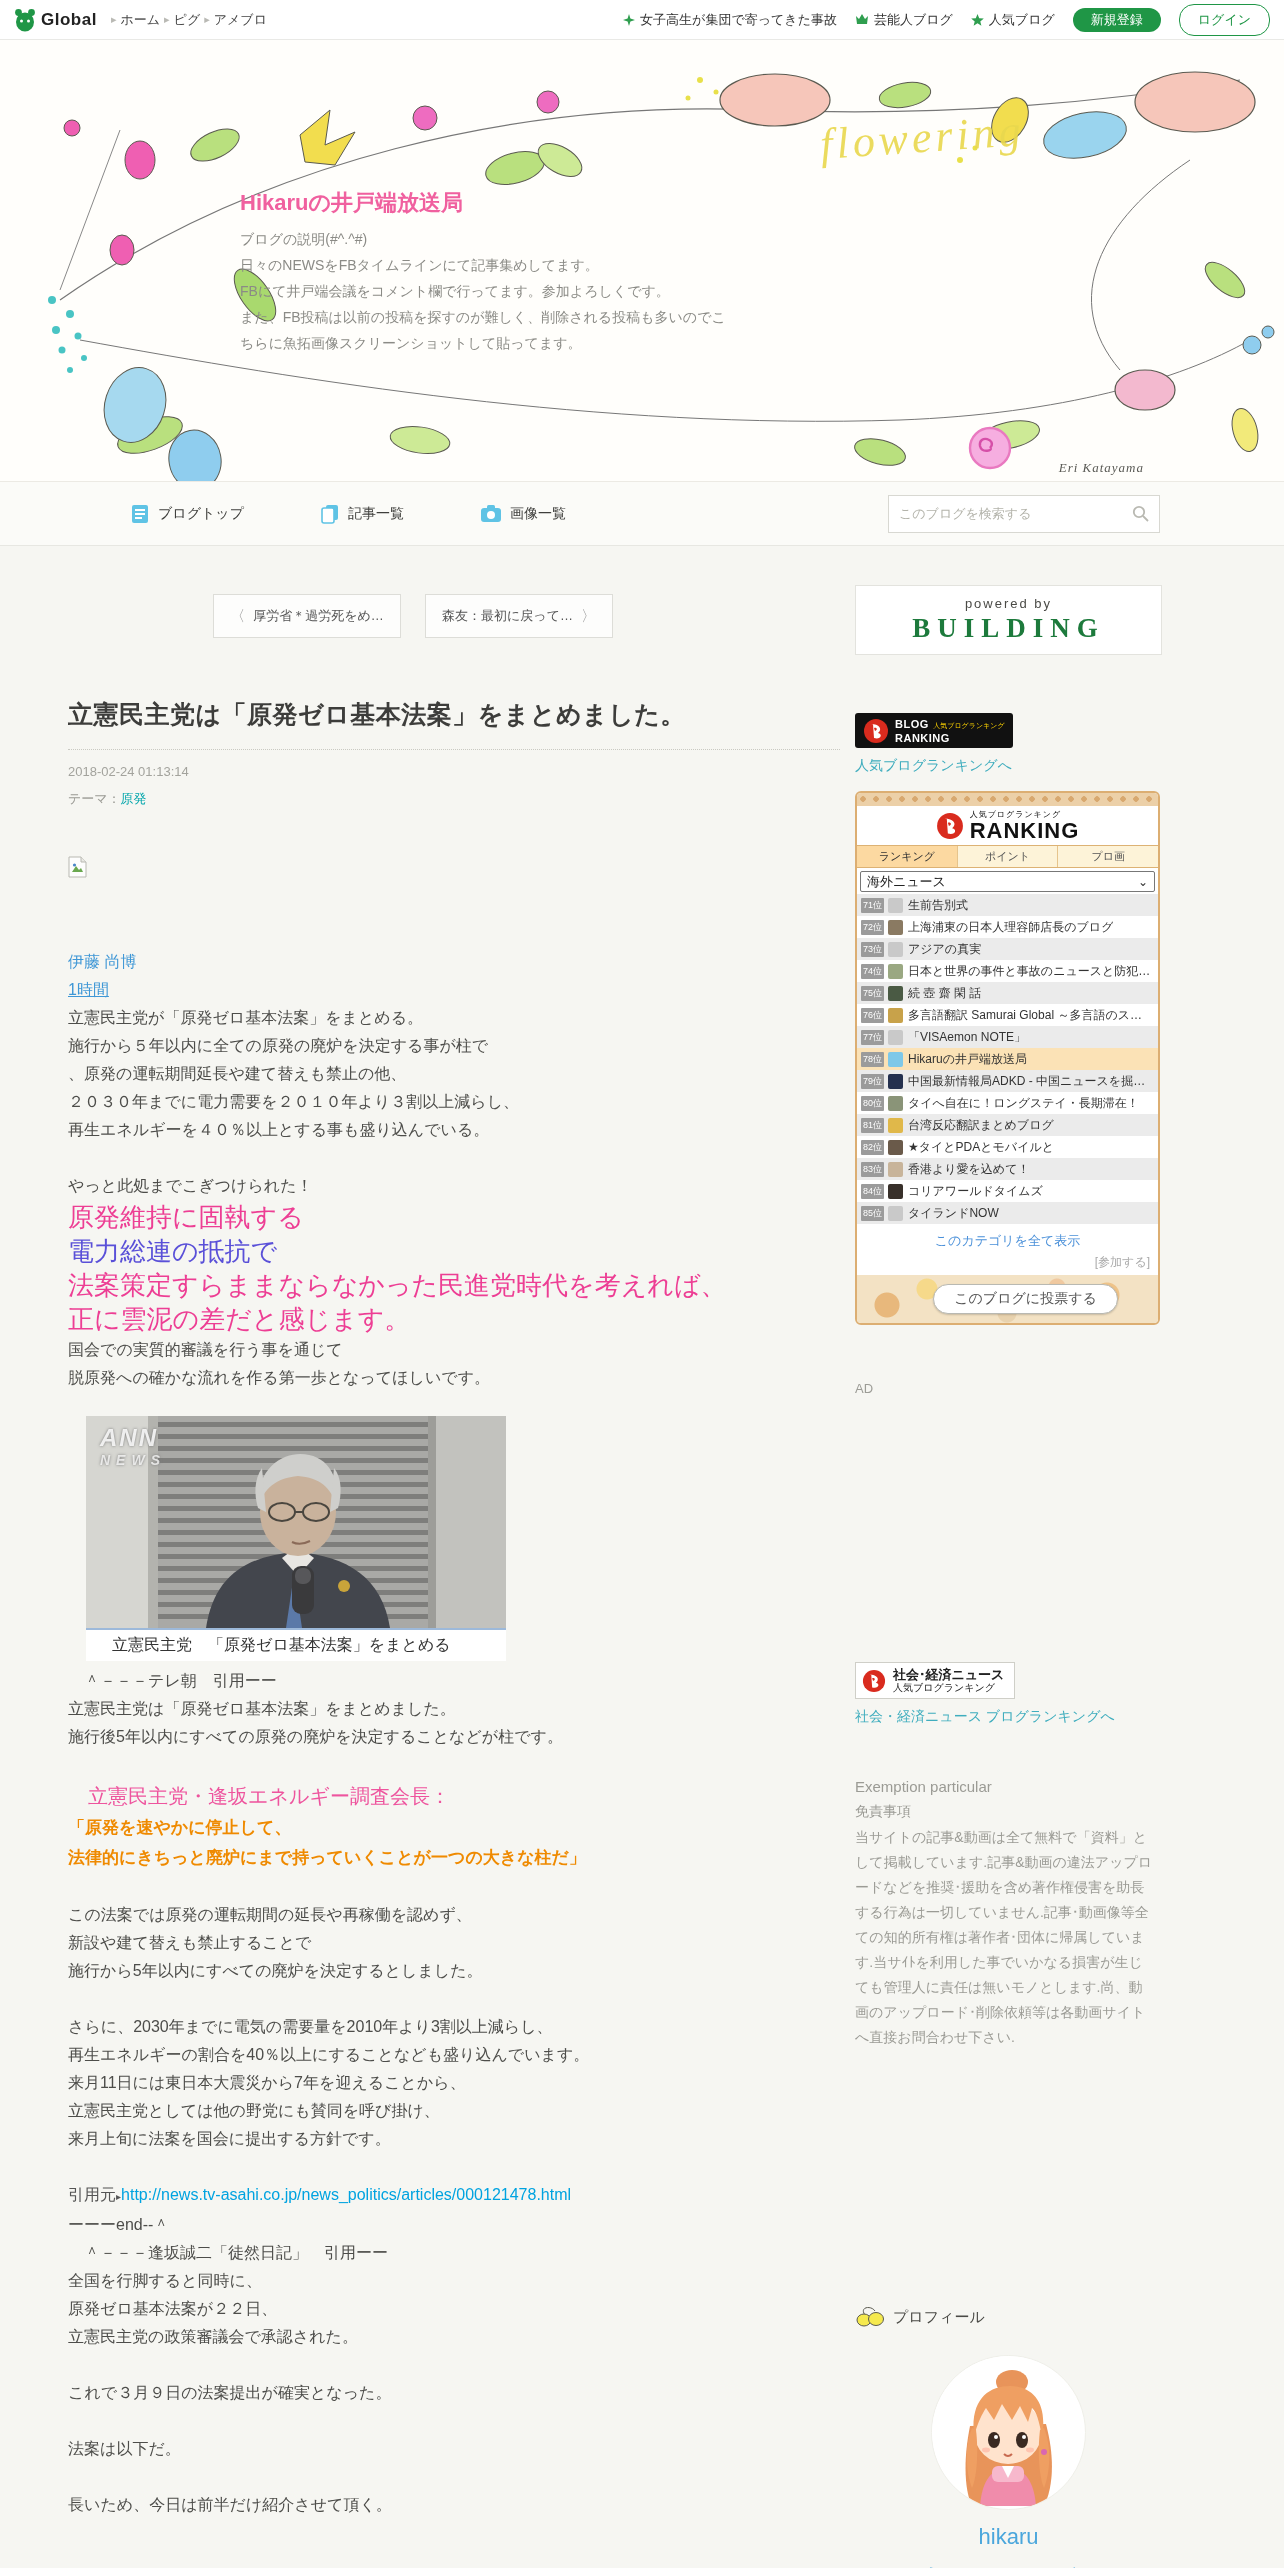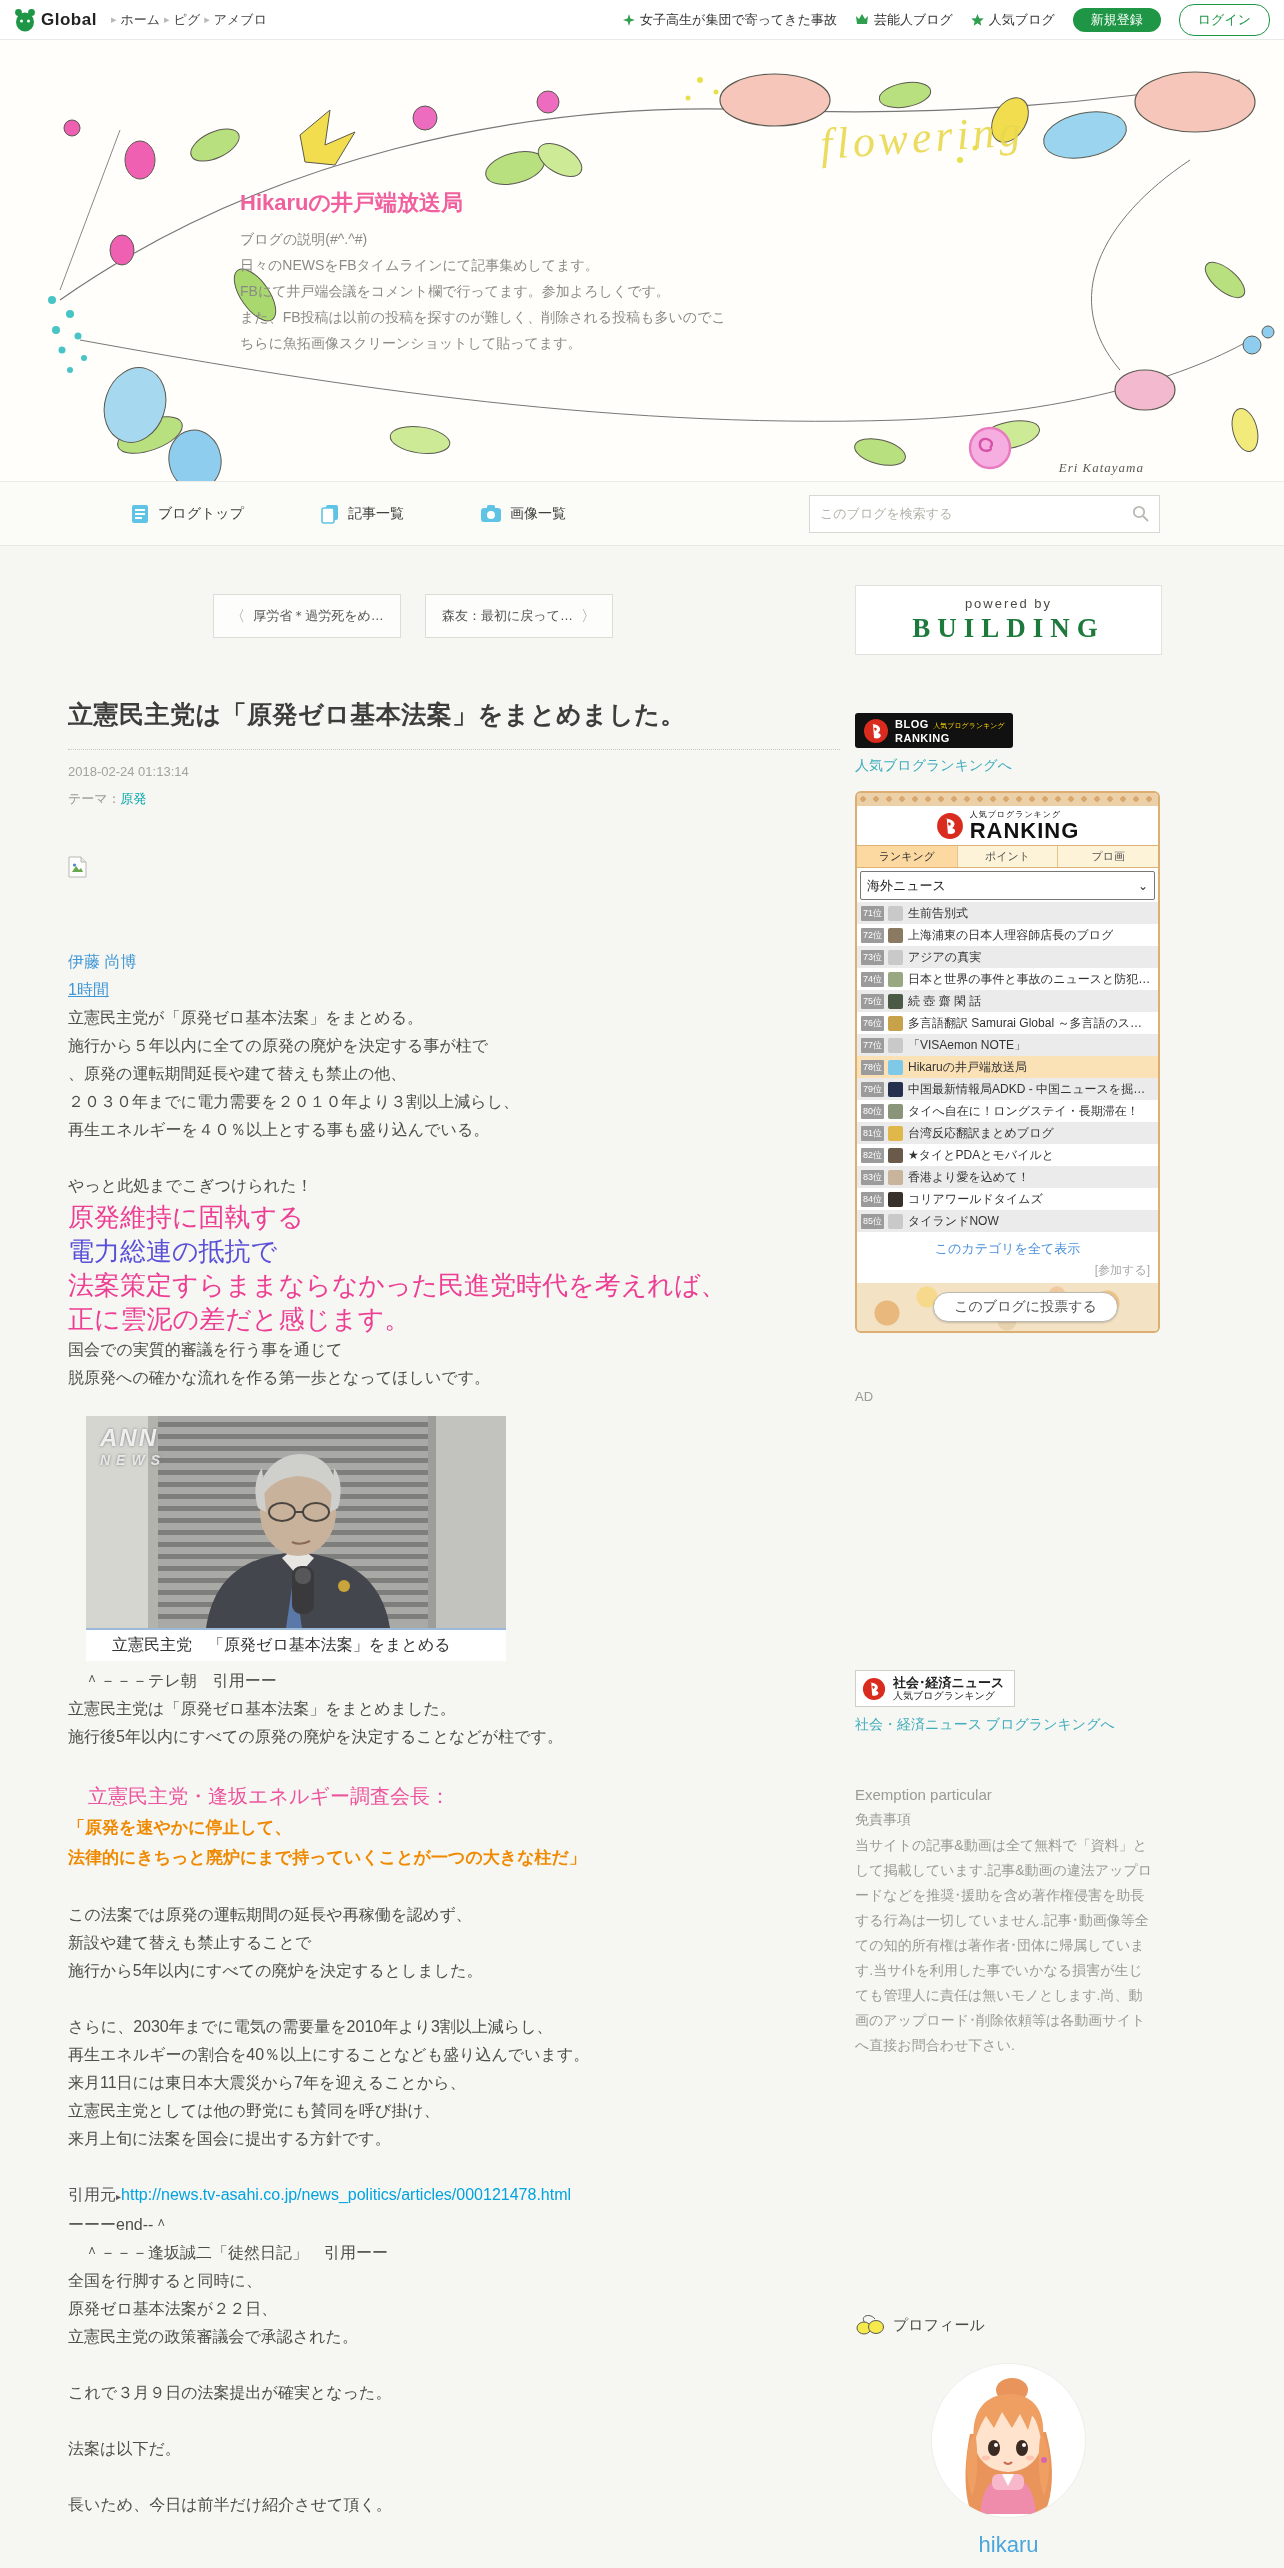--- a/index.html
+++ b/index.html
@@ -31,21 +31,21 @@
   .blog-desc { position:absolute; left:240px; top:186px; font-size:14px; color:#8b8b86; line-height:26px; }
   .flowering { position:absolute; left:820px; top:72px; font-family:"Liberation Serif","DejaVu Serif",serif;
     font-style:italic; font-size:44px; color:#e9d84e; letter-spacing:4px; transform:rotate(-4deg); opacity:.9;}
   .signature { position:absolute; right:140px; top:420px; font-family:"Liberation Serif","DejaVu Serif",serif;
     font-style:italic; font-size:13px; color:#5a5a55; letter-spacing:1px; }
   
   .blognav { height:64px; background:#fbfbf8; border-bottom:1px solid #e7e7e2;
     display:flex; align-items:center; padding:0 124px 0 130px; }
   .bn-item { display:flex; align-items:center; gap:8px; font-size:14px; color:#3f3f3c;
     margin-right:76px; cursor:pointer; }
-  .search-box { margin-left:auto; width:351px; height:38px; background:#fff;
+  .search-box { margin-left:auto; width:272px; height:38px; background:#fff;
     border:1px solid #d8d8d2; display:flex; align-items:center; padding:0 10px; }
   .search-box input { flex:1; border:none; outline:none; font-size:13px; color:#555;
     font-family:inherit; background:transparent; }
   .search-box input::placeholder { color:#b3b3aa; }
   
   .content { display:flex; padding:0 0 0 68px; }
   .main { width:772px; }
   .sidebar { width:307px; margin-left:15px; }
   
   .pager { display:flex; gap:24px; margin:48px 0 0 145px; }
@@ -99,21 +99,21 @@
     background-size:13px 13px; }
   .w-logo { background:#fff; display:flex; align-items:center; justify-content:center; gap:6px; padding:4px 0 3px; }
   .w-logo .stack { line-height:10px; }
   .w-logo .small { font-size:8px; color:#111; letter-spacing:1px; }
   .w-logo .big { font-size:22px; font-weight:900; color:#111; letter-spacing:1px; line-height:22px;}
   .w-tabs { display:flex; border-top:1px solid #ddb274; border-bottom:1px solid #ddb274; }
   .w-tab { flex:1; text-align:center; font-size:11px; color:#555; padding:3px 0;
     background:#fdf3d8; border-left:1px solid #e6c48c; cursor:pointer; }
   .w-tab:first-child { border-left:none; }
   .w-tab.active { background:#fcd9a1; color:#333; }
-  .w-select { margin:3px 3px 2px; border:1px solid #777; border-radius:2px; height:29px;
+  .w-select { margin:3px 3px 2px; border:1px solid #777; border-radius:2px; height:21px;
     display:flex; align-items:center; justify-content:space-between; padding:0 6px;
     font-size:13px; color:#222; background:#fff; cursor:pointer; }
   .w-select .chev { font-size:12px; color:#333; }
   .w-rows { }
   .w-row { display:flex; align-items:center; height:22px; padding:0 4px; background:#fff; cursor:pointer; }
   .w-row:nth-child(odd) { background:#ebebeb; }
   .w-row.hl { background:#fbe2b6 !important; }
   .w-rank { background:#9b9b9b; color:#fff; font-size:9px; padding:1px 2px; border-radius:1px;
     min-width:23px; text-align:center; flex:0 0 auto; }
   .w-thumb { width:15px; height:15px; margin:0 5px 0 4px; flex:0 0 auto; border-radius:2px; }

